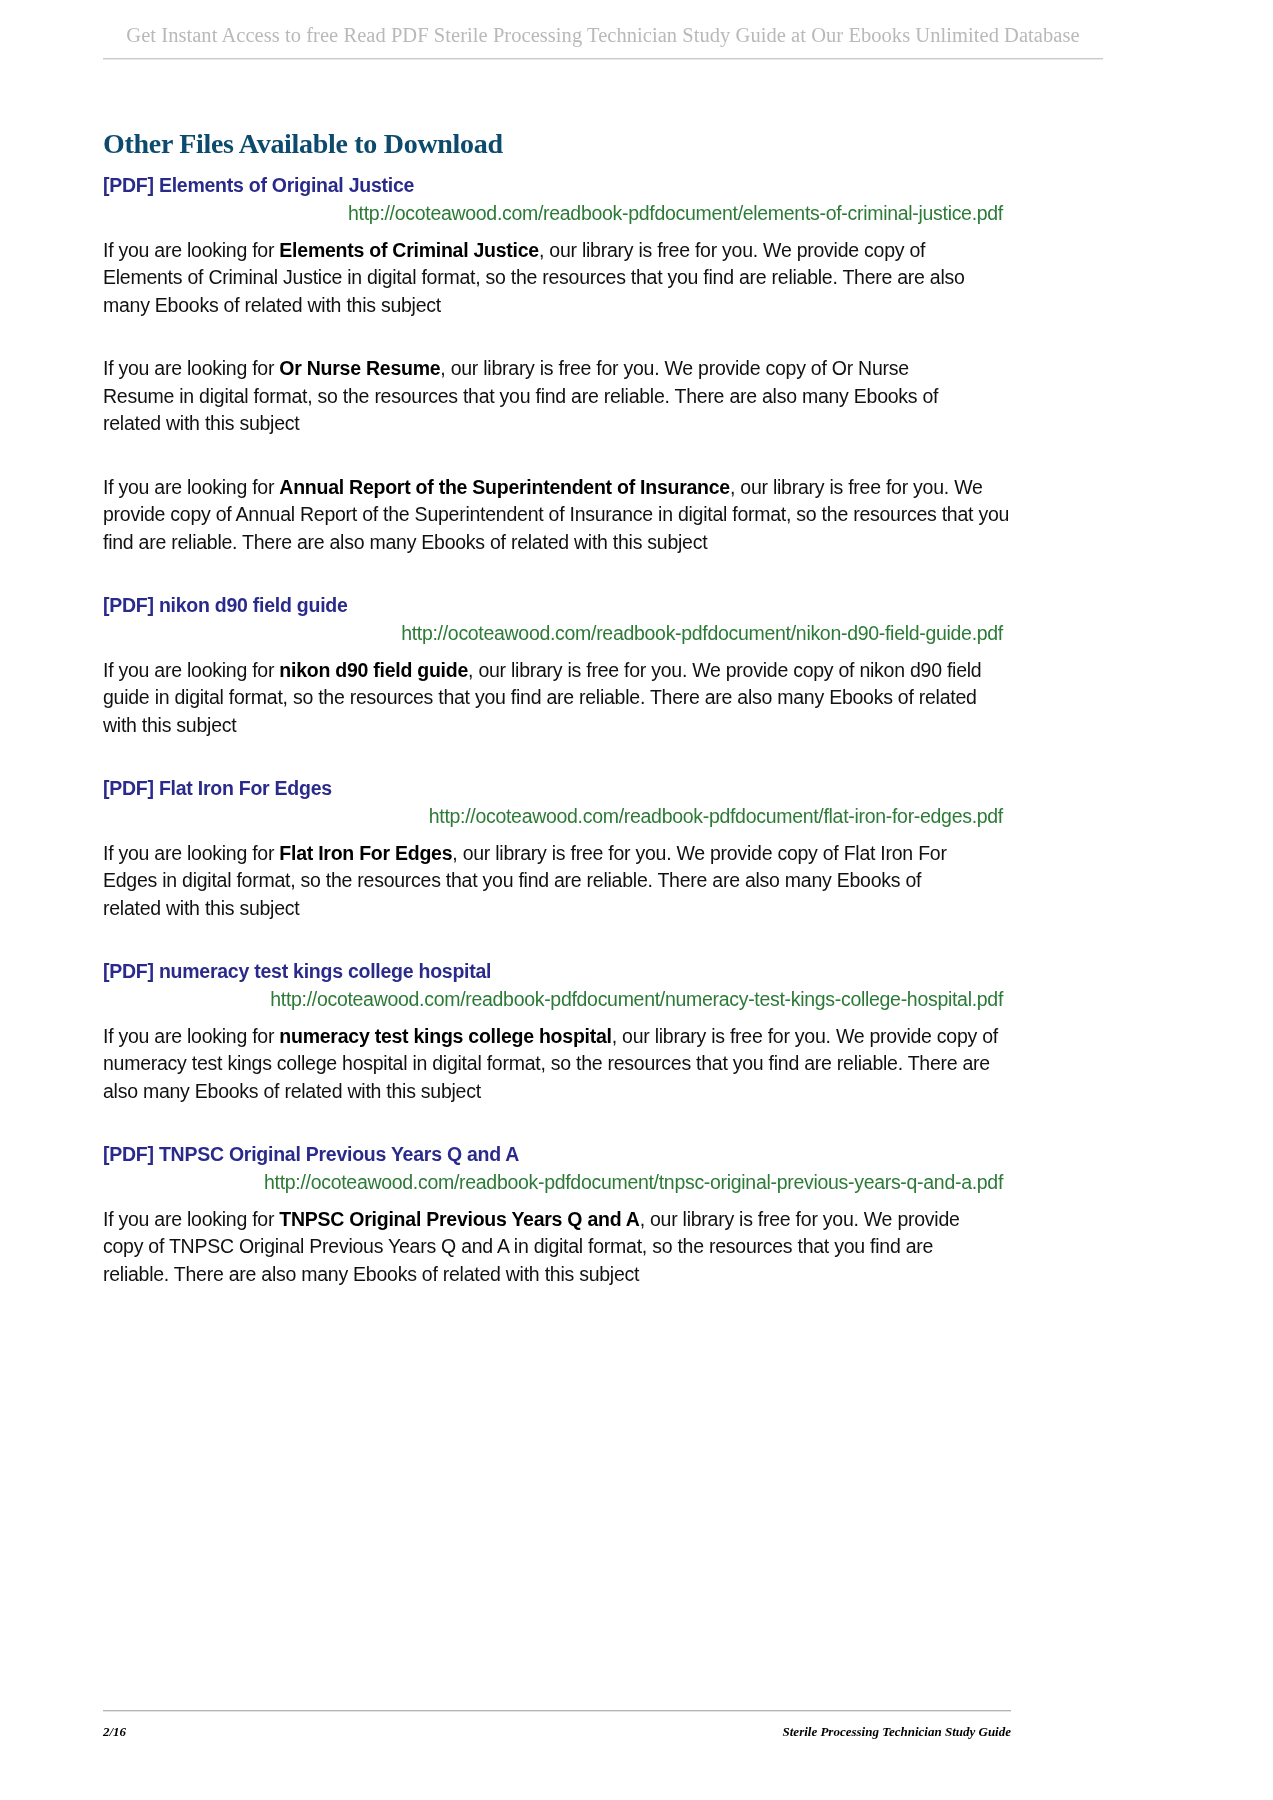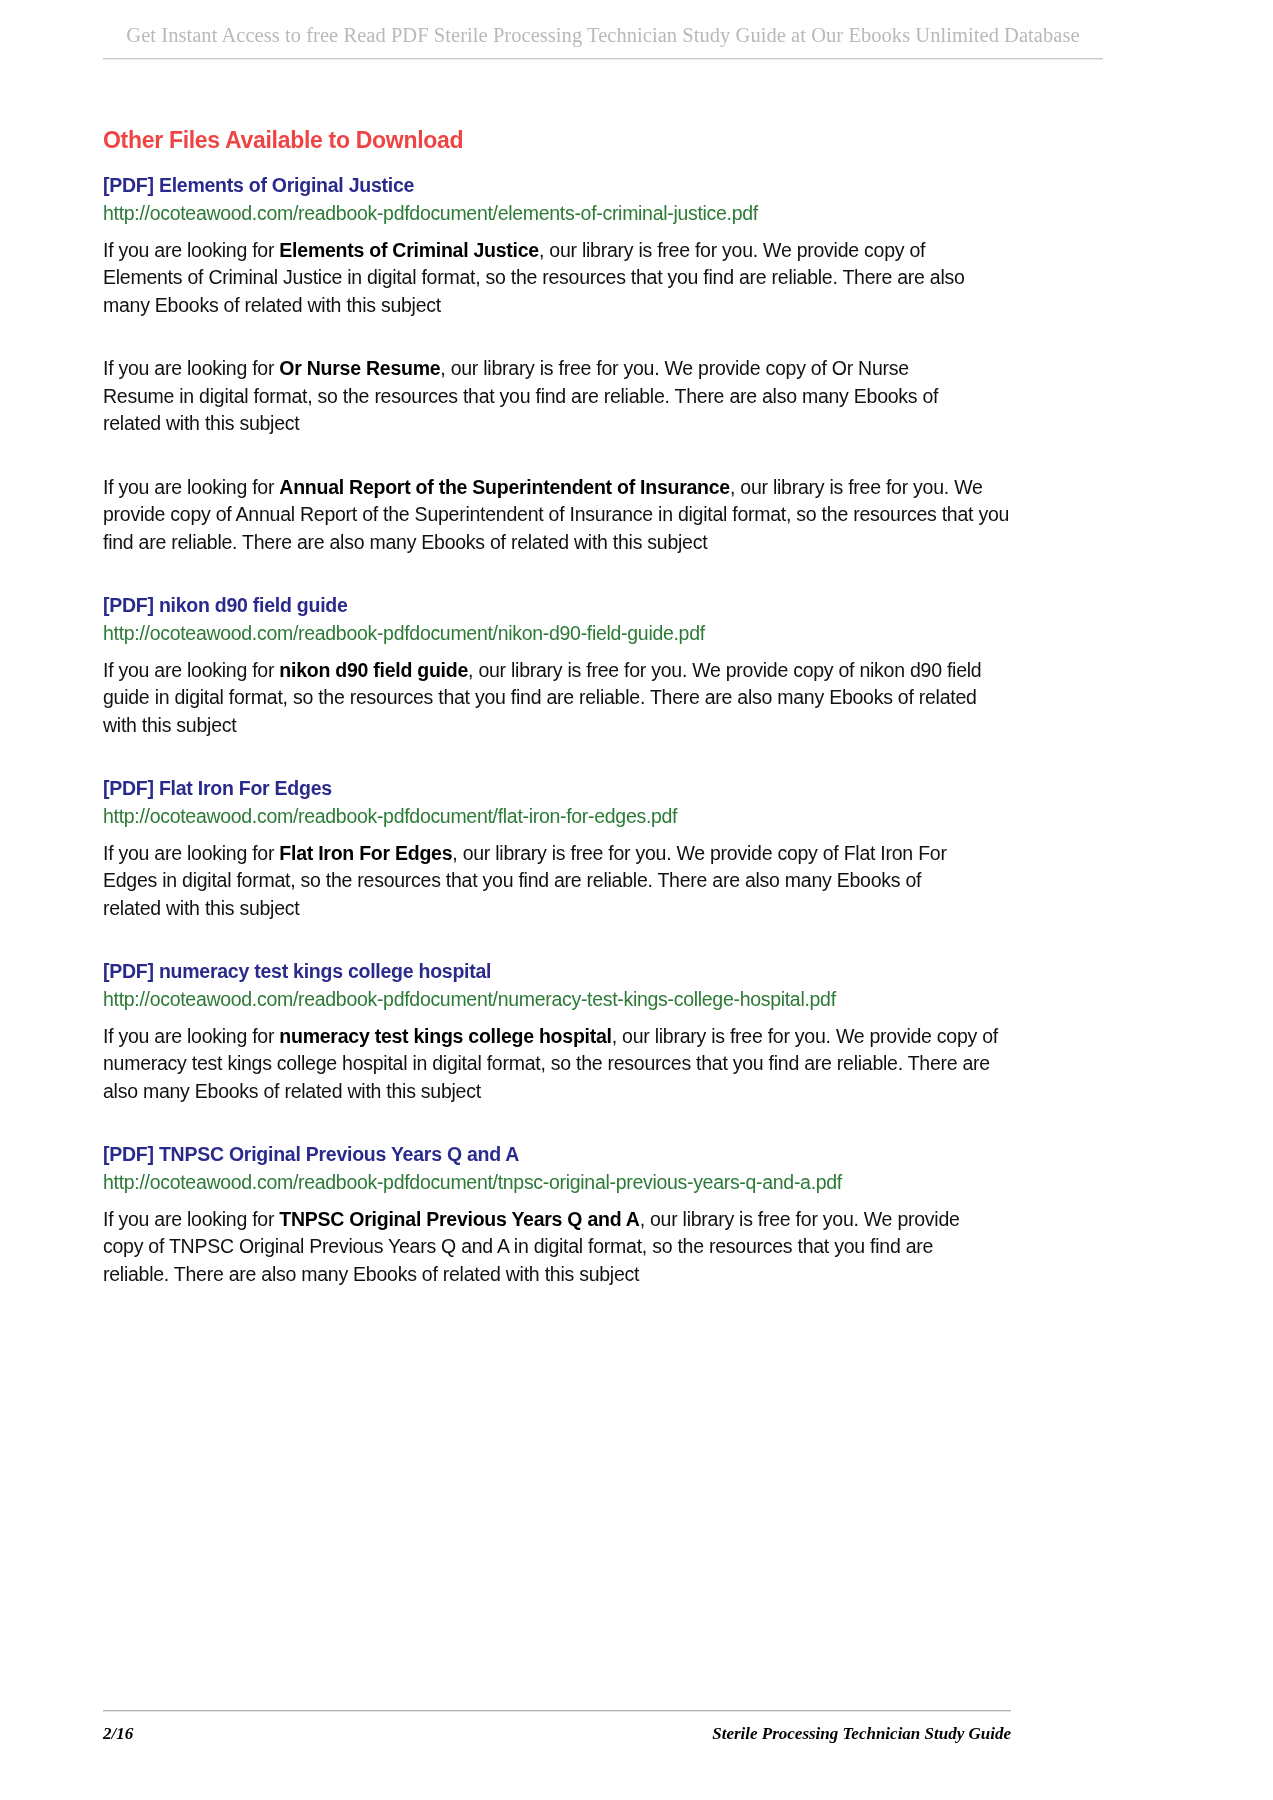--- a/index.html
+++ b/index.html
@@ -45,26 +45,26 @@
     margin-top: 10px;
     height: 2px;
     background: linear-gradient(to bottom, #c9c9c9 0 1px, #e9e9e9 1px 2px);
   }
 
   
   .doc-title {
     position: absolute;
     left: 103px;
     top: 106px;
-    font-family: Liberation Sans, sans-serif;
-    font-weight: bold;
-    font-size: 23px;
+    font-family: Liberation Serif, serif;
+    font-weight: bold;
+    font-size: 28px;
     line-height: 38px;
     letter-spacing: -0.3px;
-    color: #ef4444;
+    color: #0c4a6e;
   }
 
   
   .entries {
     position: absolute;
     left: 103px;
     top: 172px;
     width: 908px;
   }
   .entry {
@@ -81,20 +81,21 @@
     letter-spacing: -0.25px;
   }
   .entry-url {
     font-family: "Liberation Sans", sans-serif;
     font-size: 19.5px;
     line-height: 27.5px;
     color: #2c7a36;
     letter-spacing: -0.3px;
     word-break: break-all;
     margin-top: 1px;
+    text-align: right;
   }
   .entry-desc {
     font-family: "Liberation Sans", sans-serif;
     font-size: 19.5px;
     line-height: 27.5px;
     color: #111111;
     letter-spacing: -0.25px;
     margin-top: 9px;
   }
   .entry-desc b {
@@ -120,21 +121,21 @@
     background: linear-gradient(to bottom, #b5b5b5 0 1px, #e4e4e4 1px 2px);
   }
   .footer-row {
     display: flex;
     justify-content: space-between;
     align-items: baseline;
     margin-top: 12px;
     font-family: "Liberation Serif", serif;
     font-weight: bold;
     font-style: italic;
-    font-size: 17px;
+    font-size: 13px;
     color: #000000;
   }
   .footer-page-num { letter-spacing: 0px; }
   .footer-doc-title { letter-spacing: 0px; }
 </style>
 </head>
 <body>
 
 <div class="page">
 

